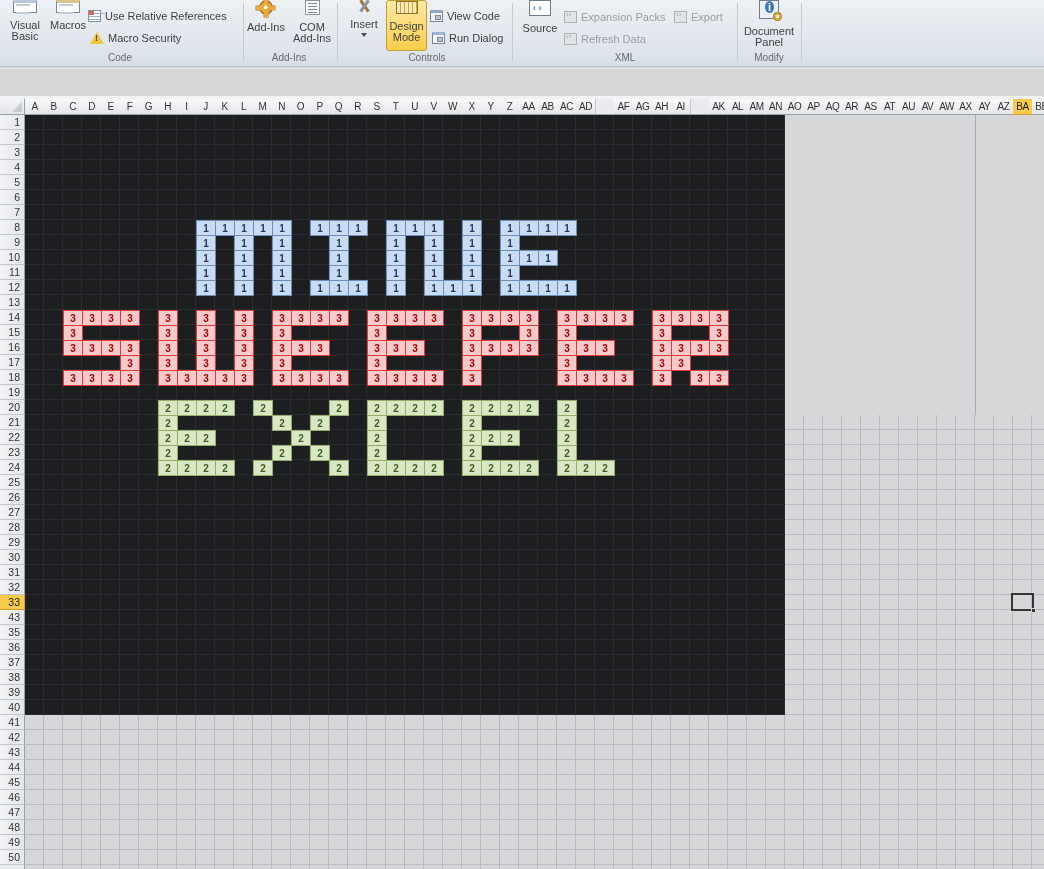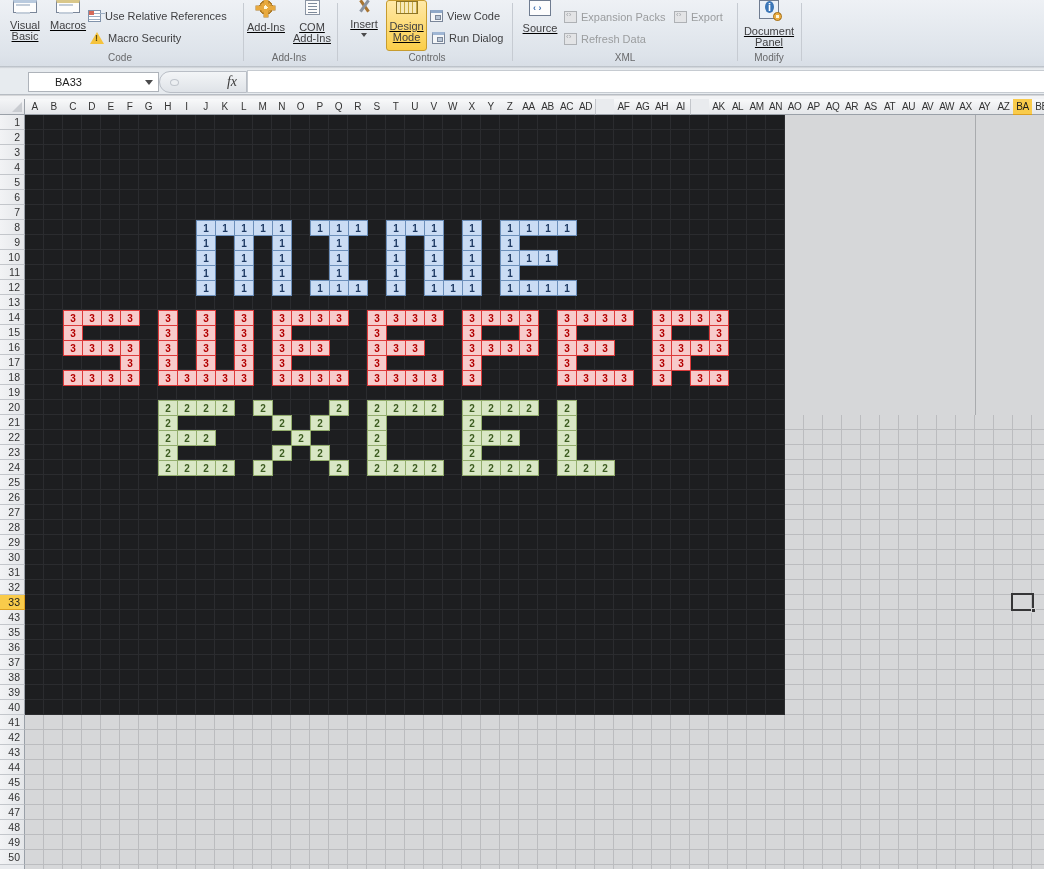--- a/index.html
+++ b/index.html
@@ -9,21 +9,21 @@
 
   
   .ribbon { position:absolute; left:0; top:0; width:1044px; height:69px;
             background:linear-gradient(#eef1f5,#dde3ea 80%,#d7dde5); }
   .ribbon-bottom { position:absolute; left:0; top:66px; width:1044px; height:3px;
             background:linear-gradient(#b4bac2,#eef1f4); }
   .rsep { position:absolute; top:3px; width:1px; height:58px; background:#c6cbd2; }
   .rgroup-label { position:absolute; top:52px; height:13px; font-size:10px; color:#68696b;
             text-align:center; }
   .rbig { position:absolute; top:0; height:52px; display:flex; flex-direction:column;
-            align-items:center; cursor:default;text-decoration:underline; }
+            align-items:center; cursor:default; }
   .rbig .blabel { font-size:11px; color:#3f3f41; text-align:center; line-height:11px; margin-top:7px; }
   .rbig.active { background:linear-gradient(#ffe9a8,#fbce49); border:1px solid #c79c2e; border-radius:3px; }
   .rsmall { position:absolute; height:16px; display:flex; align-items:center; font-size:11px;
             color:#3f3f41; white-space:nowrap; }
   .rsmall .slabel { margin-left:4px; }
   .rsmall.disabled { color:#9b9d9f; }
   .icon { display:inline-block; }
 
   
   .win-icon { width:24px; height:13px; background:#fdfdfd; border:1px solid #7a8699;
@@ -211,31 +211,20 @@
     <div class="rbig" style="left:740px;width:58px;">
       <span class="icon docpanel-icon"></span>
       <span class="blabel">Document Panel</span>
     </div>
     <div class="rgroup-label" style="left:709px;width:120px;">Modify</div>
     <div class="rsep" style="left:801px;"></div>
 
     <div class="ribbon-bottom"></div>
   </div>
 
-  <div class="fbar">
-    <div class="namebox">
-      <span>BA33</span>
-      <span class="nb-arrow"></span>
-    </div>
-    <div class="fx-pill">
-      <span class="fx-circle"></span>
-      <span class="fx-label">fx</span>
-    </div>
-    <div class="finput"></div>
-  </div>
   <div class="fgap"></div>
 
   <div class="colh-strip"></div>
   <div class="rowh-strip"></div>
   <div class="corner"></div>
   <div id="col-headers">
       <div class="colh" style="left: 25px;">A</div>
       <div class="colh" style="left: 44px;">B</div>
       <div class="colh" style="left: 63px;">C</div>
       <div class="colh" style="left: 82px;">D</div>

